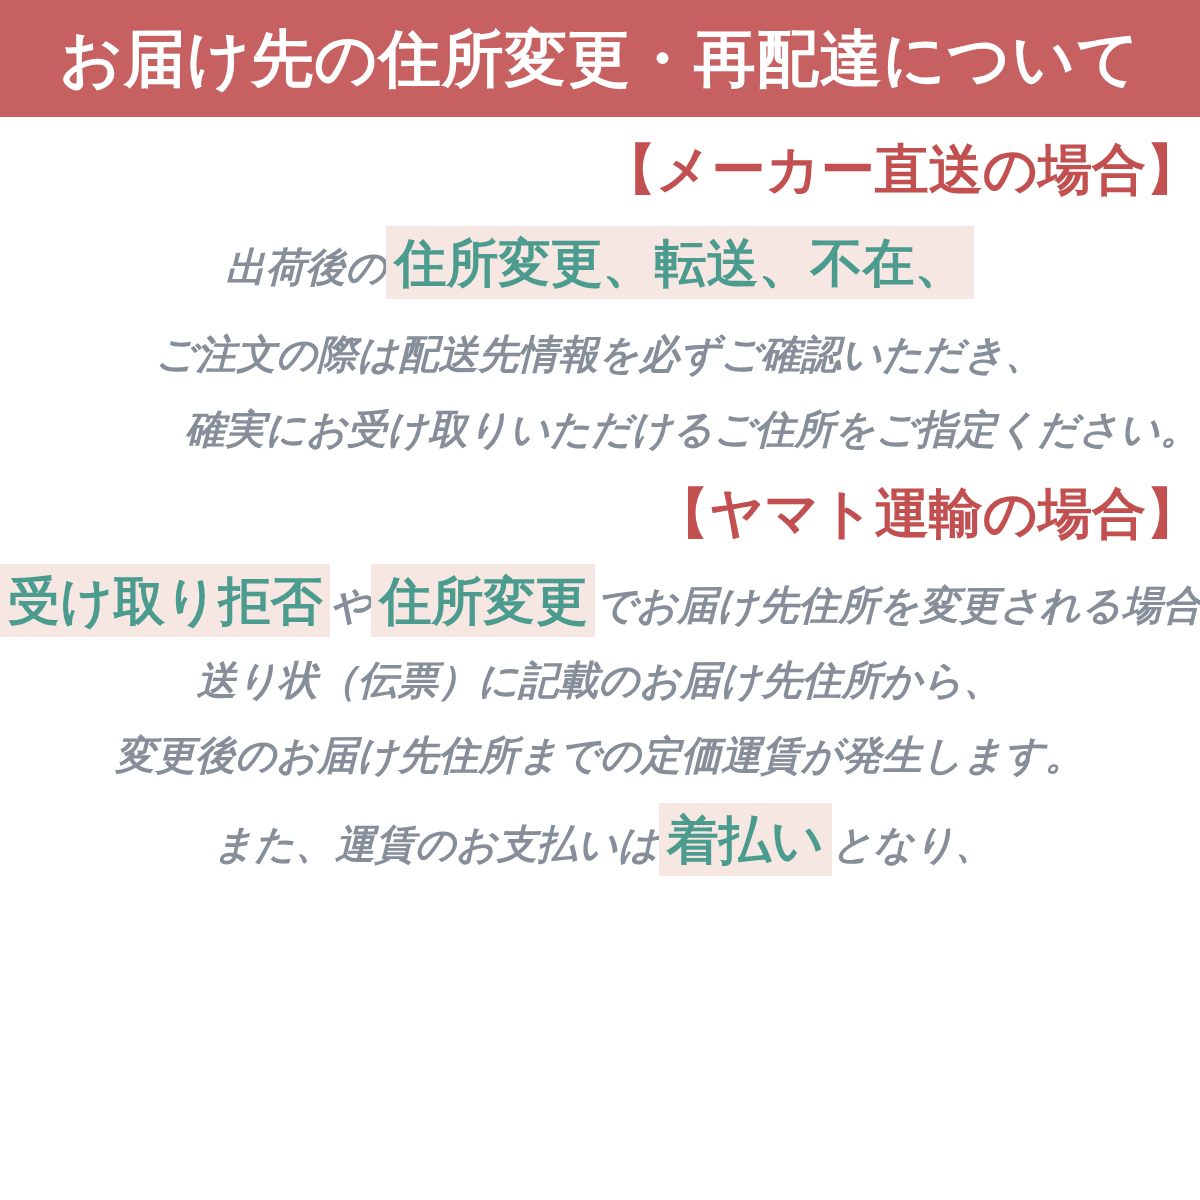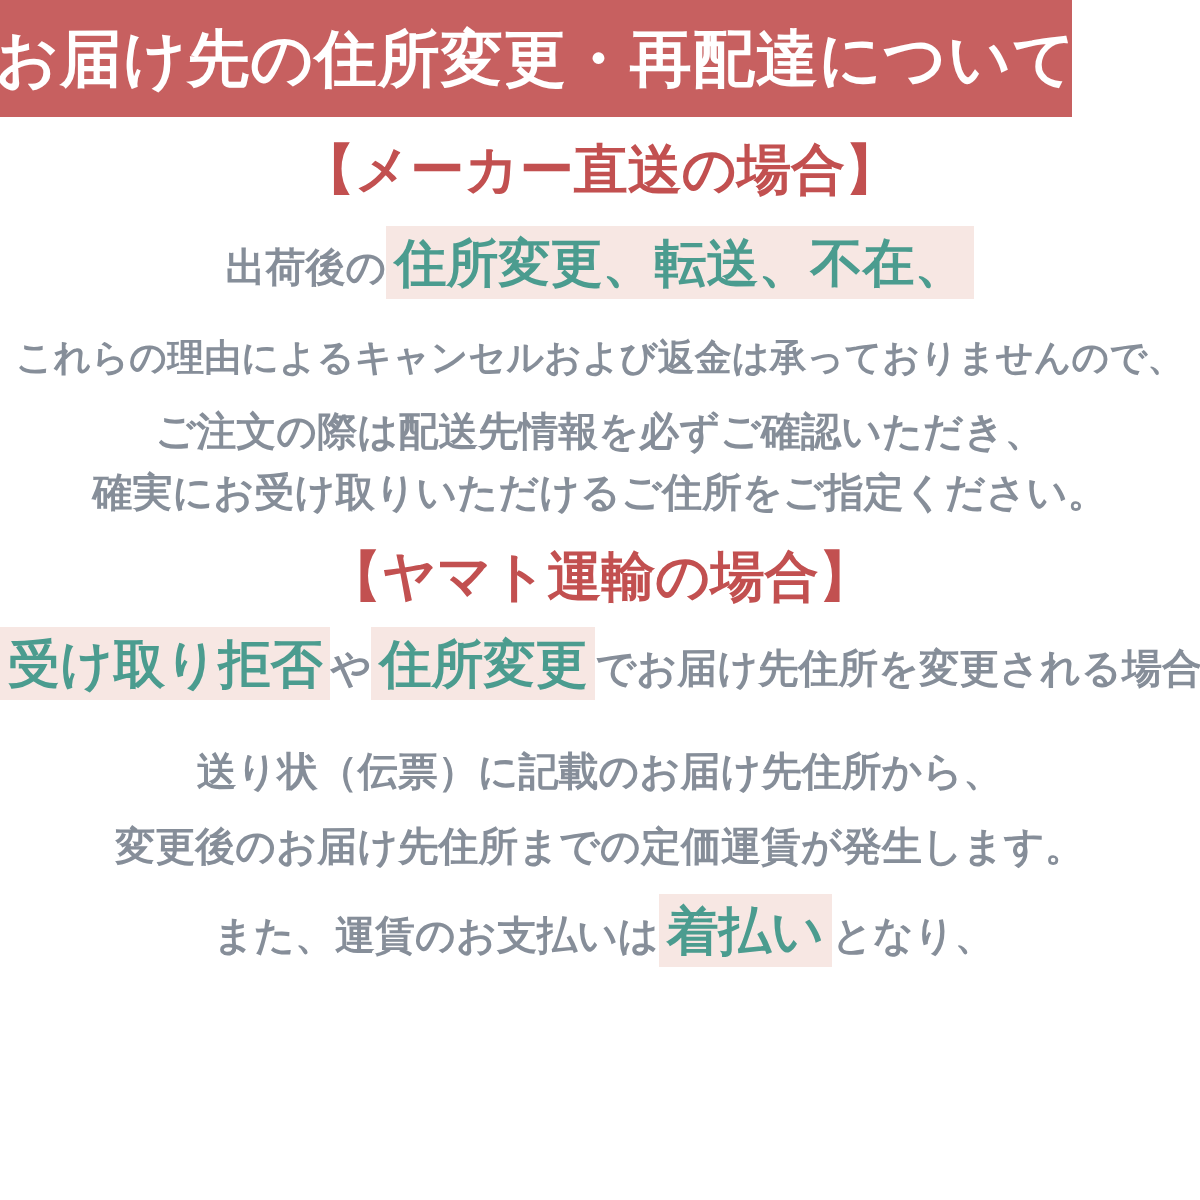--- a/index.html
+++ b/index.html
@@ -14,79 +14,76 @@
   }
   *{box-sizing:border-box;}
   html,body{margin:0;padding:0;}
   body{
     width:1200px;height:1200px;overflow:hidden;
     background:var(--page-bg);
     font-family:"Liberation Sans","DejaVu Sans",sans-serif;
     font-weight:700;
   }
   .banner{
-    width:1072px;height:117px;
+    width:1200px;height:117px;
     background:var(--banner-bg);
     color:var(--banner-text);
     display:flex;align-items:center;justify-content:center;
     font-size:62px;letter-spacing:1px;
     white-space:nowrap;
   }
   .content{width:1200px;}
   .line{
     text-align:center;white-space:nowrap;
     color:var(--body-gray);
   }
   .section-heading{
-    text-align:center;white-space:nowrap;
+    text-align:right;white-space:nowrap;
     color:var(--heading-red);
     font-size:54px;line-height:64px;
     margin-top:20px;
   }
   .section-heading.second{margin-top:16px;line-height:66px;}
-  .seg-plain{color:var(--body-gray);font-size:40px;}
+  .seg-plain{color:var(--body-gray);font-size:40px;font-style:italic;}
   .seg-highlight{
     color:var(--accent-teal);
     background:var(--highlight-pink);
     font-size:52px;
     padding:8px 8px 7px 8px;
     margin-top:24px;
   }
   
   .s1-l1{margin-top:24px;line-height:76px;}
   .s1-l2{margin-top:10px;line-height:70px;}
   .s1-l3{margin-top:18px;line-height:52px;}
   .s1-l3 .seg-plain{font-size:37px;}
   .s1-l4{margin-top:14px;line-height:52px;}
-  .s1-l5{margin-top:0;line-height:52px;}
+  .s1-l5{margin-top:14px;line-height:52px;text-align:right;}
   .s2-l1{margin-top:16px;line-height:78px;}
-  .s2-l2{margin-top:28px;line-height:54px;}
+  .s2-l2{margin-top:0;line-height:54px;}
   .s2-l3{margin-top:12px;line-height:54px;}
   .s2-l4{margin-top:14px;line-height:70px;padding-left:8px;}
   .s2-l5{margin-top:12px;line-height:74px;}
 </style>
 </head>
 <body>
 
 <div class="banner">
   <span>お届け先の住所変更・再配達について</span>
 </div>
 
 <div class="content">
 
   <div class="section-heading">【メーカー直送の場合】</div>
 
   <div class="line s1-l1">
     <span class="seg-plain">出荷後の</span><span class="seg-highlight">住所変更、転送、不在、</span>
   </div>
 
 
-  <div class="line s1-l3">
-    <span class="seg-plain">これらの理由によるキャンセルおよび返金は承っておりませんので、</span>
-  </div>
 
   <div class="line s1-l4">
     <span class="seg-plain">ご注文の際は配送先情報を必ずご確認いただき、</span>
   </div>
 
   <div class="line s1-l5">
     <span class="seg-plain">確実にお受け取りいただけるご住所をご指定ください。</span>
   </div>
 
   <div class="section-heading second">【ヤマト運輸の場合】</div>

